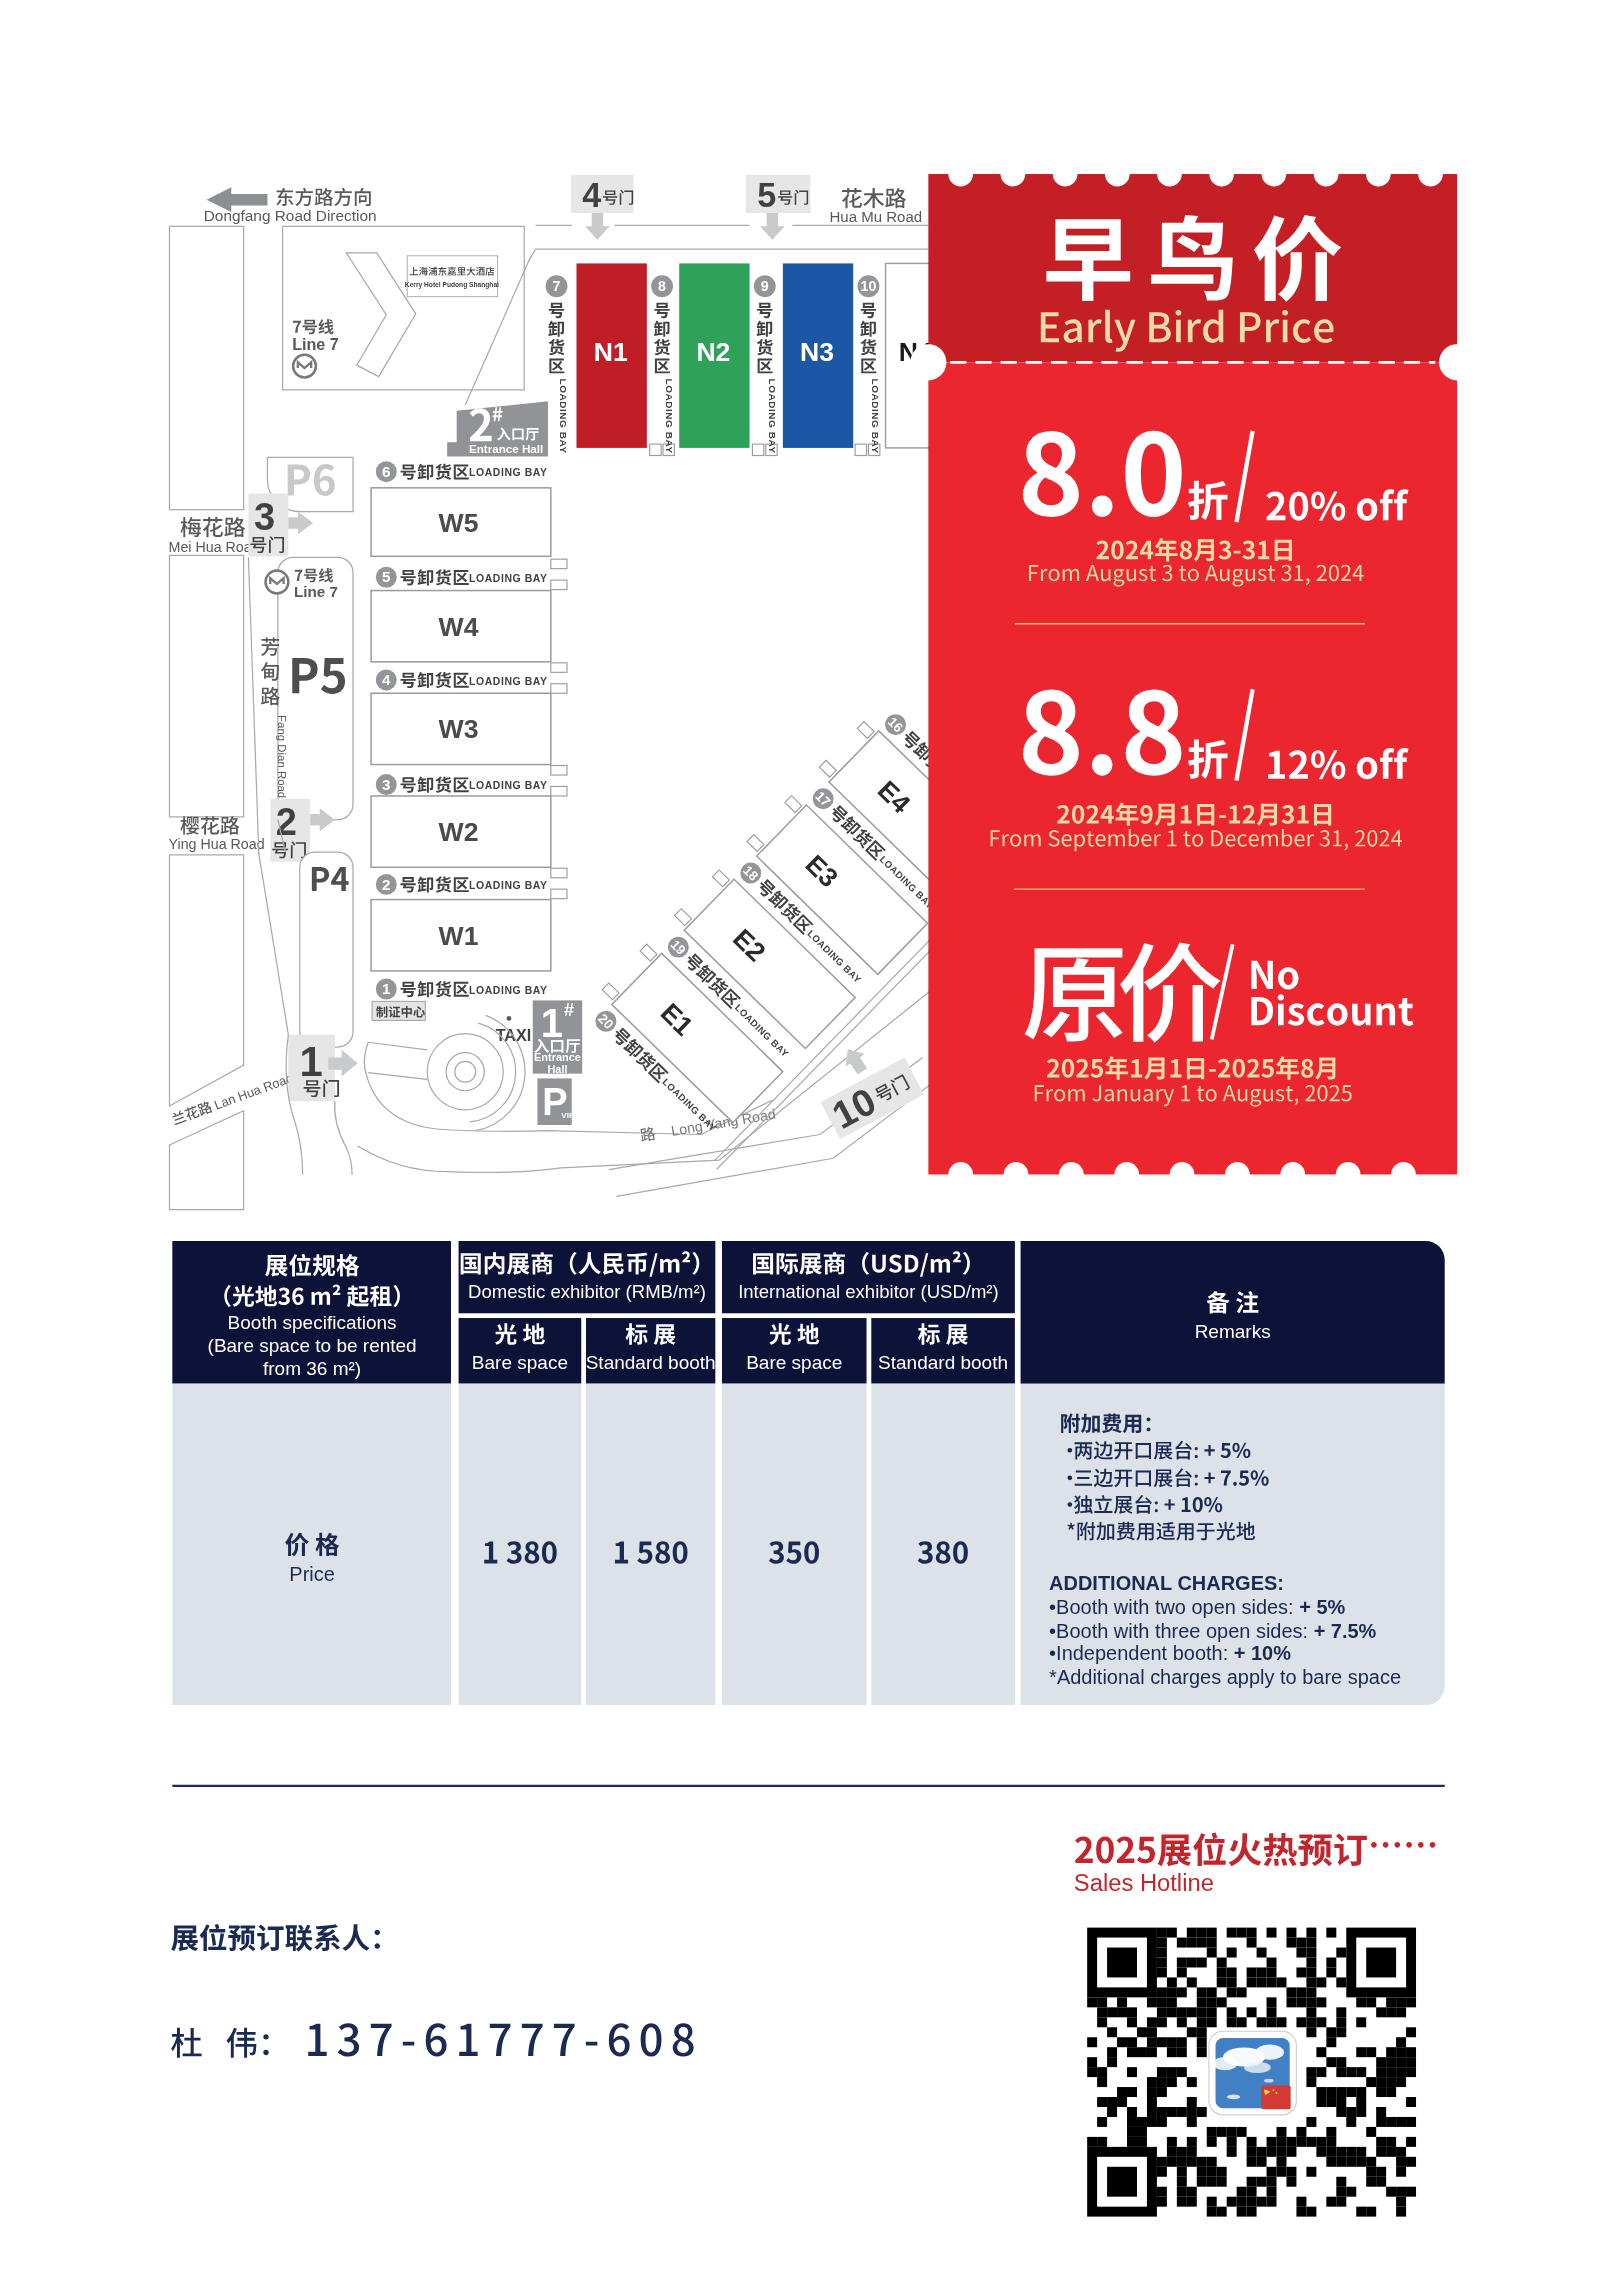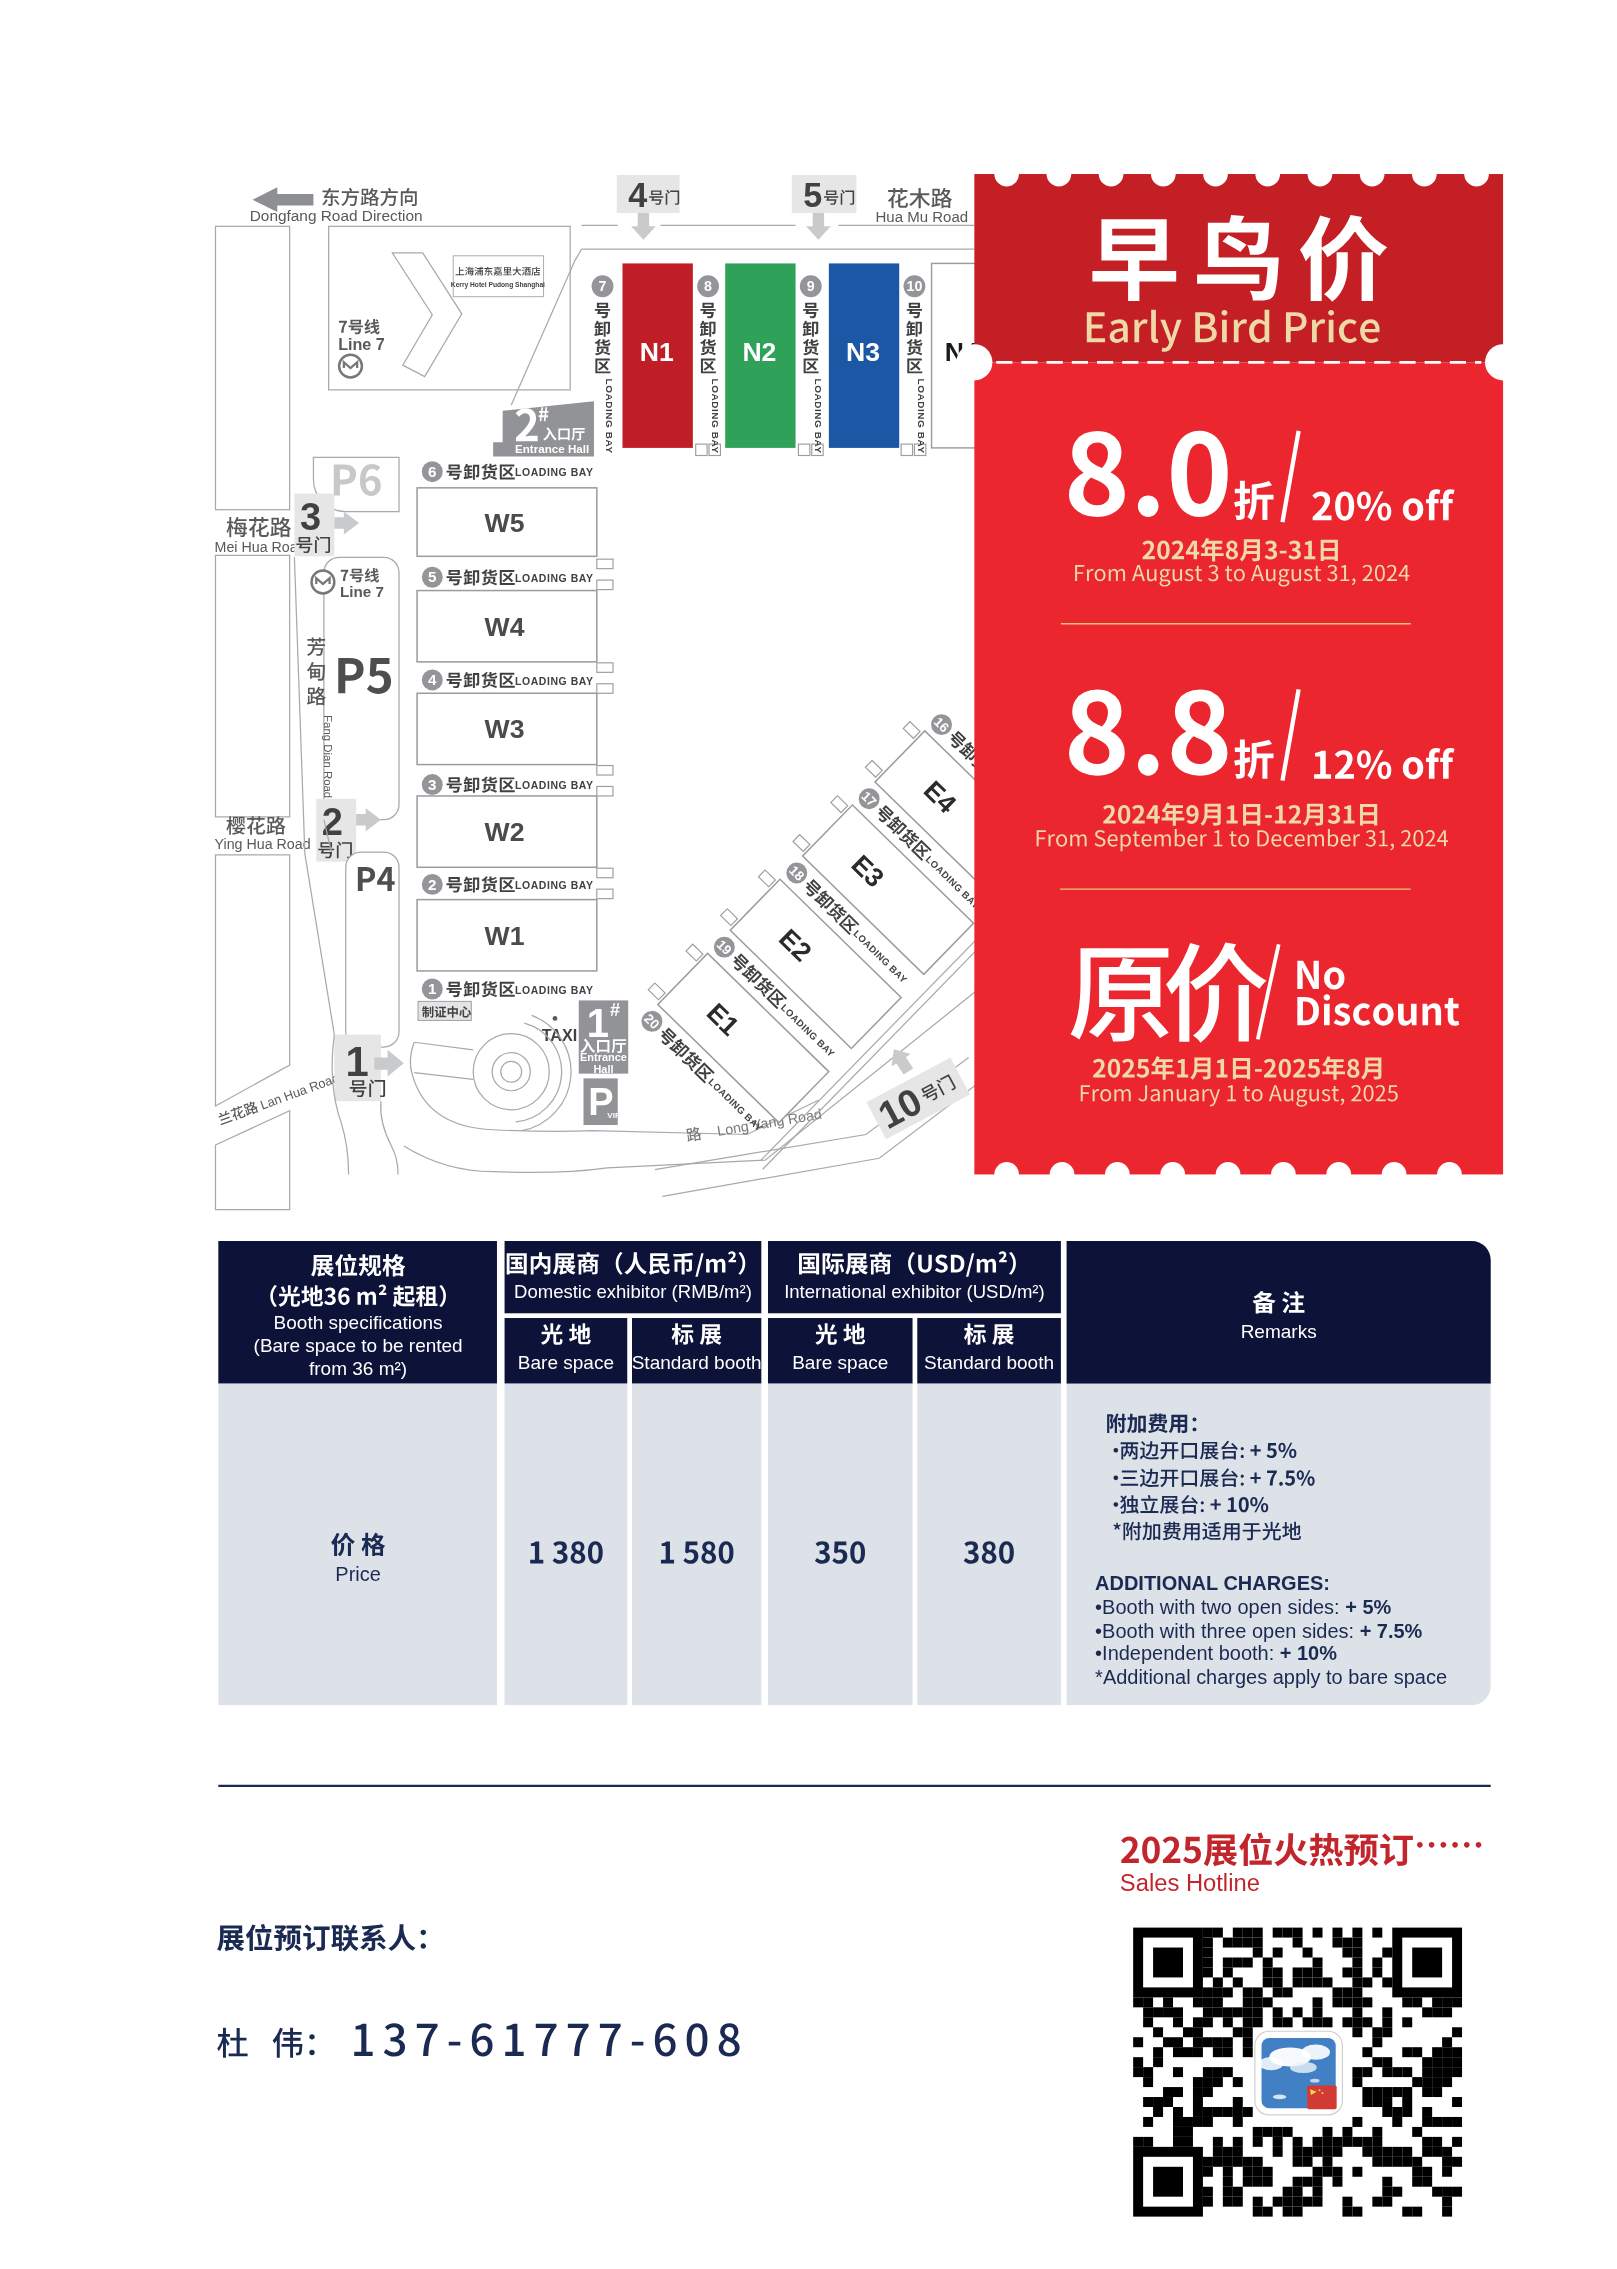--- a/index.html
+++ b/index.html
@@ -1,15 +1,15 @@
 <!DOCTYPE html>
 <html style="font-size:15px"><head><meta charset="utf-8">
 <style>
 html,body{margin:0;padding:0;background:#fff;}
-#page{position:relative;width:1490px;height:2269px;background:#fff;overflow:hidden;padding-left:46px;}
+#page{position:relative;width:1490px;height:2269px;background:#fff;overflow:hidden;}
 text{font-family:"Liberation Sans",sans-serif;}
 </style></head>
 <body>
 <div id="page">
 <svg width="1618" height="2269" viewBox="0 0 1701 2386" xmlns="http://www.w3.org/2000/svg">
 <defs>
         <path id="q1" d="M172 317V391L230 424H879L879 332H285Q256 332 232 330Q209 328 193 325Q178 322 172 317ZM499 562H595V37Q595 -1 586 -24Q576 -46 549 -58Q523 -70 483 -73Q443 -76 388 -76Q386 -62 380 -44Q374 -27 367 -9Q361 8 353 21Q394 20 430 20Q466 19 479 20Q491 21 495 25Q499 29 499 39ZM246 261 341 235Q317 182 285 130Q253 78 218 33Q182 -13 145 -47Q137 -39 122 -27Q107 -15 92 -4Q77 7 65 14Q121 59 169 125Q217 191 246 261ZM665 223 744 262Q782 224 821 180Q861 135 895 91Q929 47 949 12L864 -34Q845 1 812 46Q779 91 741 137Q702 184 665 223ZM74 714H923V623H74ZM172 317Q170 327 164 345Q158 362 151 381Q144 400 138 414Q157 419 175 438Q193 458 216 490Q229 506 252 542Q276 578 304 628Q333 678 362 735Q391 792 414 851L516 812Q479 731 434 652Q389 572 341 501Q294 430 247 373V371Q247 371 236 365Q224 359 210 351Q195 342 184 333Q172 324 172 317Z"></path>
         <path id="q2" d="M61 676H942V585H61ZM382 441H774V349H382ZM749 441H848Q848 441 847 433Q847 425 847 415Q846 405 845 398Q835 259 824 171Q813 84 799 36Q785 -11 765 -32Q745 -54 723 -62Q700 -70 669 -73Q641 -75 595 -75Q549 -74 498 -71Q497 -50 488 -24Q479 3 464 21Q517 17 565 16Q612 15 634 15Q650 15 661 17Q672 19 682 27Q697 41 709 85Q722 130 732 213Q741 296 749 426ZM327 620H432Q428 541 420 460Q412 380 394 302Q376 224 342 153Q308 81 251 20Q195 -41 111 -87Q100 -69 80 -47Q60 -25 41 -11Q120 30 172 85Q223 139 253 203Q283 267 298 337Q313 407 318 478Q324 550 327 620ZM430 818 522 854Q542 819 563 778Q584 737 595 707L498 665Q489 696 469 739Q449 782 430 818Z"></path>
         <path id="q3" d="M536 36H860V-46H536ZM583 745H842V664H583ZM499 283H901V-79H810V203H586V-82H499ZM809 745H826L843 749L903 723Q875 630 829 553Q783 476 724 415Q665 353 597 307Q528 261 455 230Q446 246 430 267Q415 289 401 301Q467 326 531 368Q594 409 649 464Q704 519 745 586Q786 653 809 729ZM594 845 684 823Q662 755 631 691Q600 627 562 572Q525 518 483 476Q476 485 462 496Q449 508 435 520Q420 531 410 538Q470 592 518 673Q567 755 594 845ZM584 697Q606 645 642 590Q677 535 727 484Q776 433 839 391Q902 349 979 322Q970 313 958 299Q947 284 937 270Q927 255 920 242Q843 274 779 321Q716 368 667 424Q617 480 581 538Q544 597 521 651ZM81 402H159V39H81ZM168 723V568H331V723ZM84 804H419V486H84ZM225 522H310V70H225ZM33 51Q84 61 150 75Q216 89 289 106Q363 123 436 140L445 56Q340 30 236 5Q131 -21 49 -40ZM257 353H428V270H257Z"></path>
         <path id="q4" d="M93 674H851V581H187V-84H93ZM817 674H911V33Q911 -9 900 -33Q890 -56 861 -68Q831 -79 784 -82Q736 -85 668 -85Q666 -71 661 -53Q656 -36 649 -18Q642 -1 636 12Q669 11 701 10Q733 9 757 10Q781 10 791 10Q806 10 811 15Q817 20 817 34ZM429 846 548 827Q524 771 496 714Q468 657 444 617L353 638Q367 667 382 703Q396 740 409 777Q421 814 429 846ZM304 464H390V56H304ZM342 464H696V128H342V211H609V380H342Z"></path>

